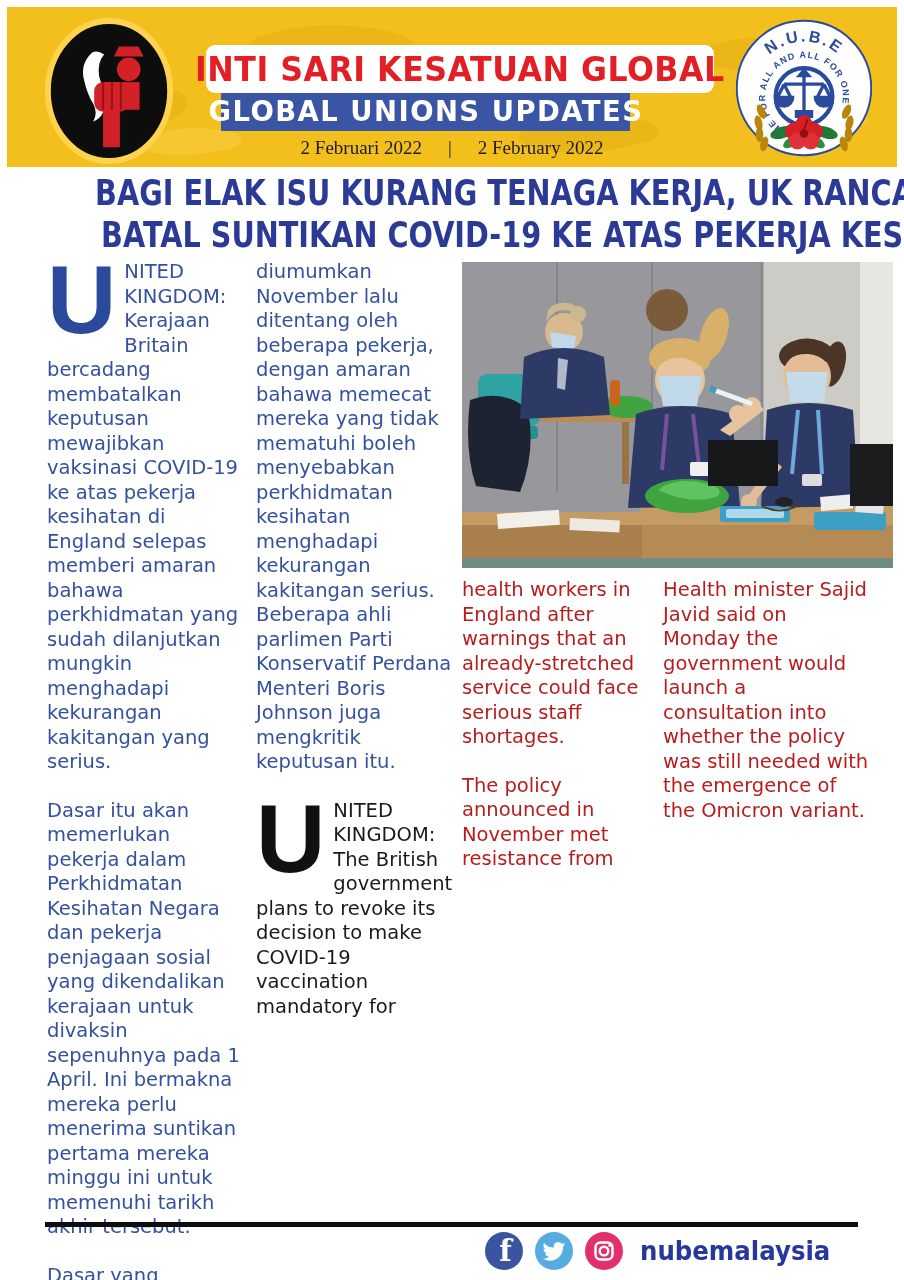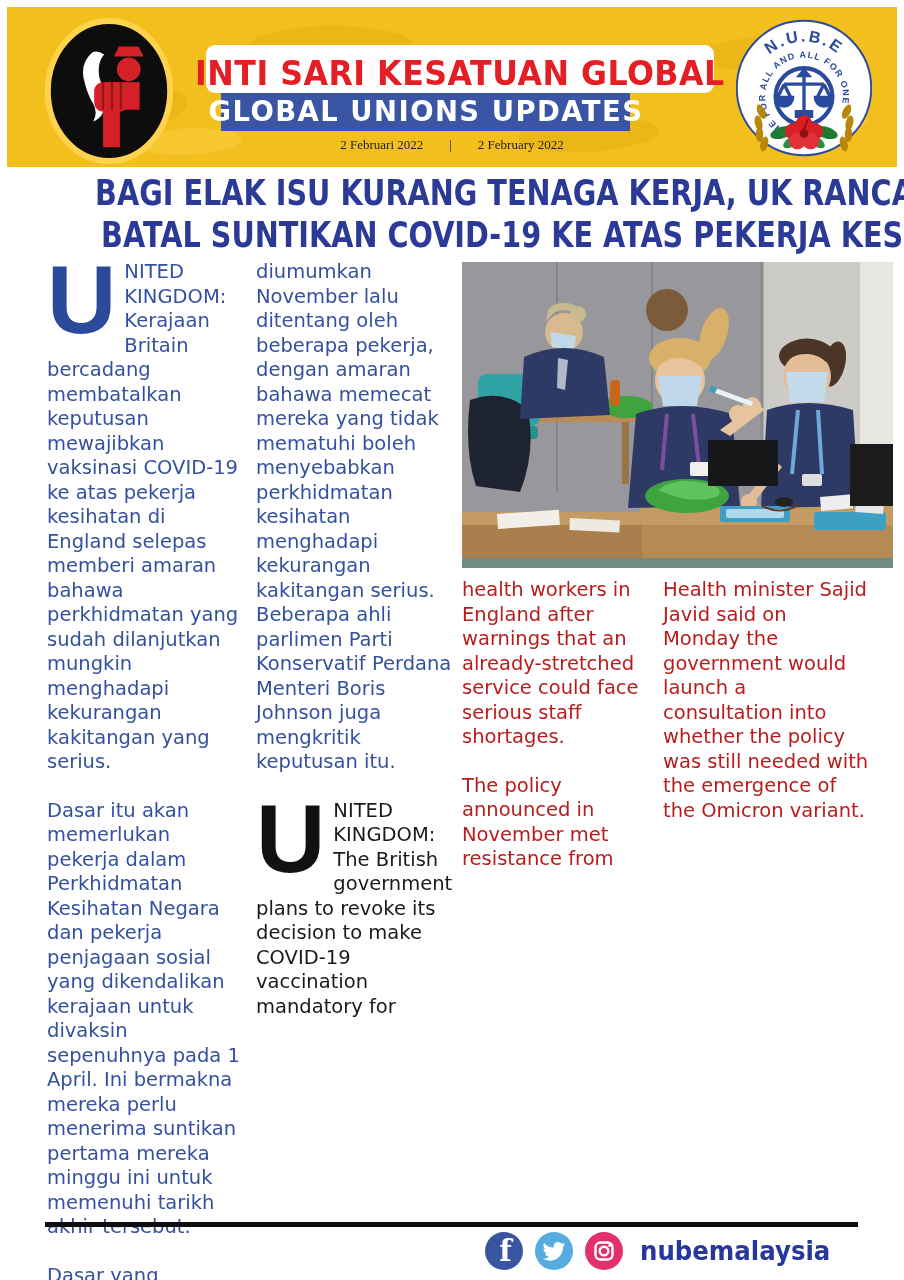--- a/index.html
+++ b/index.html
@@ -3,29 +3,29 @@
 <meta charset="utf-8">
 <style>
   html,body{margin:0;padding:0;background:#ffffff;}
   .page{position:relative;width:904px;height:1280px;background:#ffffff;overflow:hidden;
         font-family:"DejaVu Sans","Liberation Sans",sans-serif;}
 
   
   .band{position:absolute;left:7px;top:7px;right:7px;height:160px;background:#F3BF1D;overflow:hidden;}
   .band .map{position:absolute;inset:0;}
   .masthead-red-box{position:absolute;left:199px;top:38px;width:508px;height:48px;background:#ffffff;
-      border-radius:9px;display:flex;align-items:flex-end;justify-content:center;z-index:2;}
+      border-radius:9px;display:flex;align-items:center;justify-content:center;z-index:2;}
   .masthead-red{color:#E31E24;font-weight:bold;font-size:33px;letter-spacing:.5px;
       display:inline-block;transform:scaleX(.96);white-space:nowrap;}
   .masthead-blue-box{position:absolute;left:214px;top:84px;width:409px;height:40px;background:#3B55A5;
       display:flex;align-items:center;justify-content:center;z-index:1;}
   .masthead-blue{color:#ffffff;font-weight:bold;font-size:28px;letter-spacing:1.5px;
       display:inline-block;transform:scaleX(.98);white-space:nowrap;}
   .date-line{position:absolute;left:0;right:0;top:130px;text-align:center;z-index:2;
-      font-family:"Liberation Serif","DejaVu Serif",serif;font-size:13px;color:#1c1c24;}
+      font-family:"Liberation Serif","DejaVu Serif",serif;font-size:19px;color:#1c1c24;}
   .date-line .sep{display:inline-block;margin:0 26px;}
   .logo-left{position:absolute;left:28px;top:10px;z-index:3;}
   .logo-right{position:absolute;right:22px;top:10px;z-index:3;}
 
   
   .headline{position:absolute;left:0;right:0;top:172px;text-align:center;color:#2B3A96;}
   .headline .hl{display:inline-block;font-weight:bold;font-size:35px;line-height:42px;
       transform:scaleX(.82);transform-origin:50% 50%;white-space:nowrap;letter-spacing:0;}
 
   

